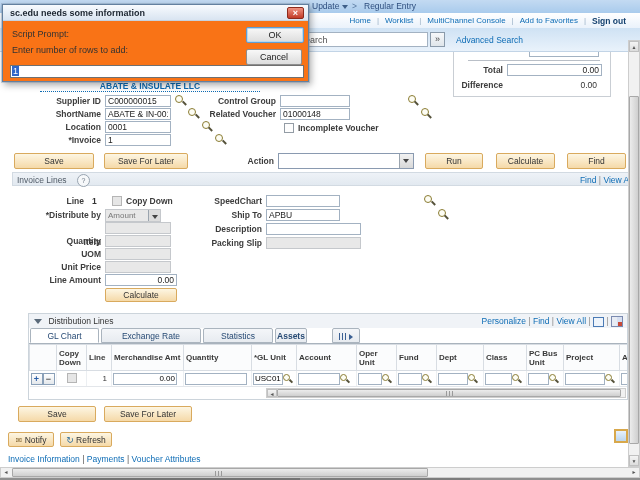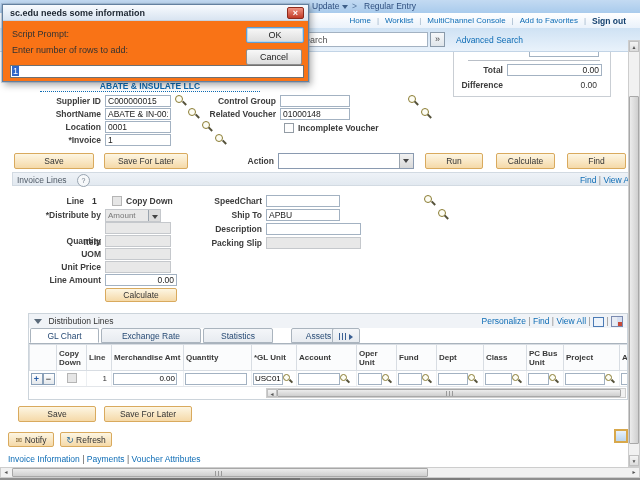--- a/index.html
+++ b/index.html
@@ -248,21 +248,21 @@
           <span style="color:#888;">|</span>
           <span style="display:inline-block;width:9px;height:8px;border:1px solid #4a7ab5;background:#eef4fb;vertical-align:middle;"></span>
           <span style="color:#888;">|</span>
           <span style="display:inline-block;position:relative;width:10px;height:9px;border:1px solid #7a8ab0;background:linear-gradient(90deg,#e8ecf4 50%,#d6dff0 50%);vertical-align:middle;"><span style="position:absolute;right:0;bottom:0;width:4px;height:4px;background:#c84a38;"></span></span>
         </span>
       </div>
       <div id="tabrow">
         <div class="tab active" style="left:1px;width:69px;">GL Chart</div>
         <div class="tab" style="left:72px;width:100px;">Exchange Rate</div>
         <div class="tab" style="left:174px;width:70px;">Statistics</div>
-        <div class="tab" style="left:262px;width:55px;">Assets</div>
+        <div class="tab" style="left:246px;width:32px;font-weight:bold;">Assets</div>
         <div class="tab" style="left:303px;width:28px;">
           <span style="display:inline-block;width:7px;height:7px;background:repeating-linear-gradient(90deg,#3a5f93 0 1px,transparent 1px 3px);vertical-align:middle;"></span>
           <span style="display:inline-block;width:0;height:0;border-top:3px solid transparent;border-bottom:3px solid transparent;border-left:4px solid #3a5f93;vertical-align:middle;"></span>
         </div>
       </div>
       <div id="grid-clip">
         <table class="grid">
           <colgroup>
             <col style="width:27px">
               <col style="width:30px">

